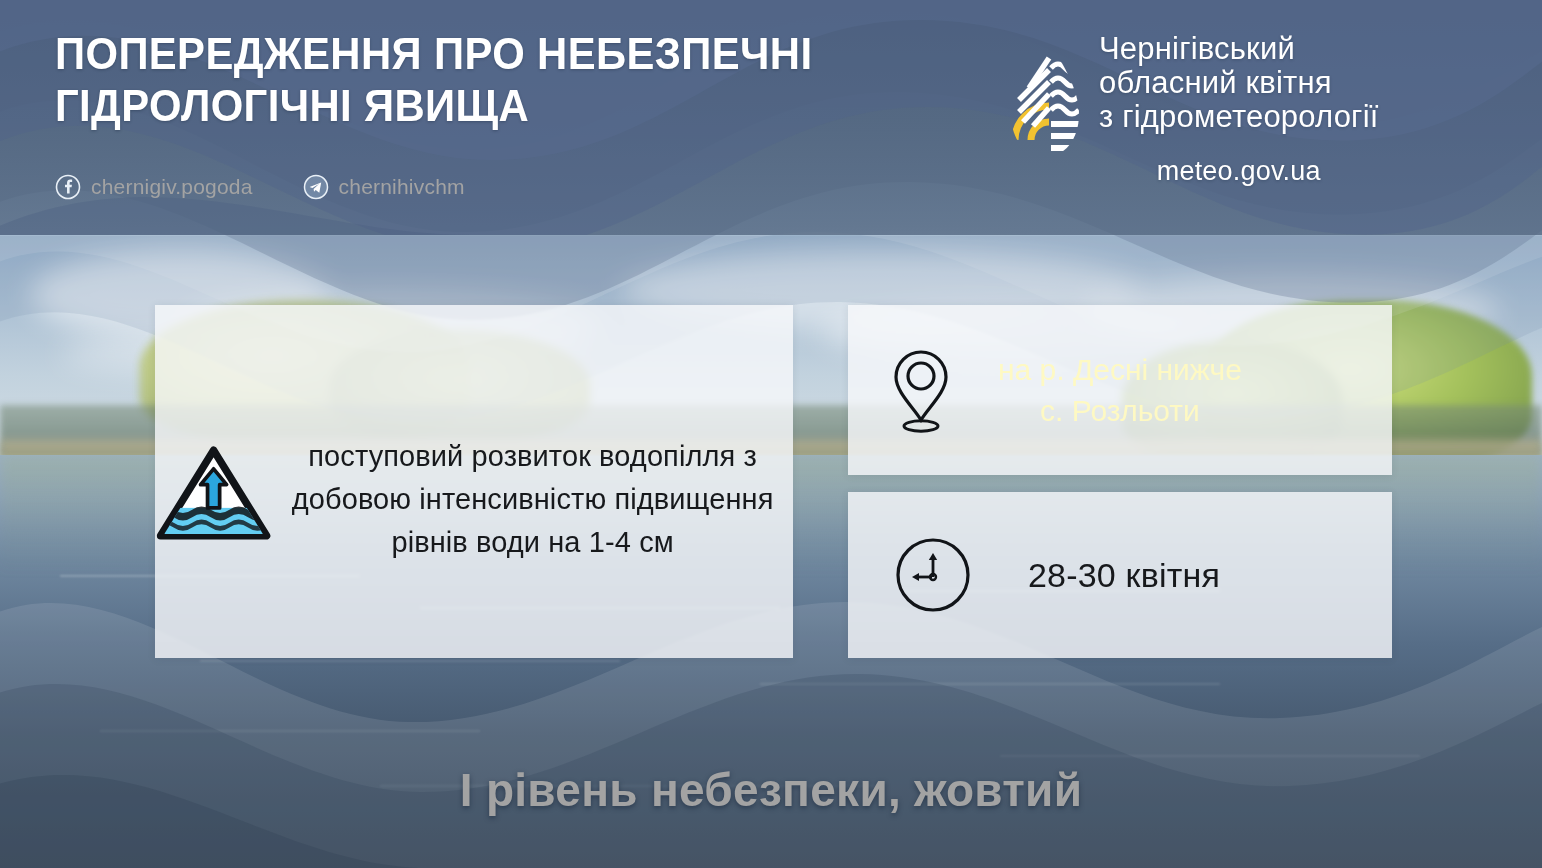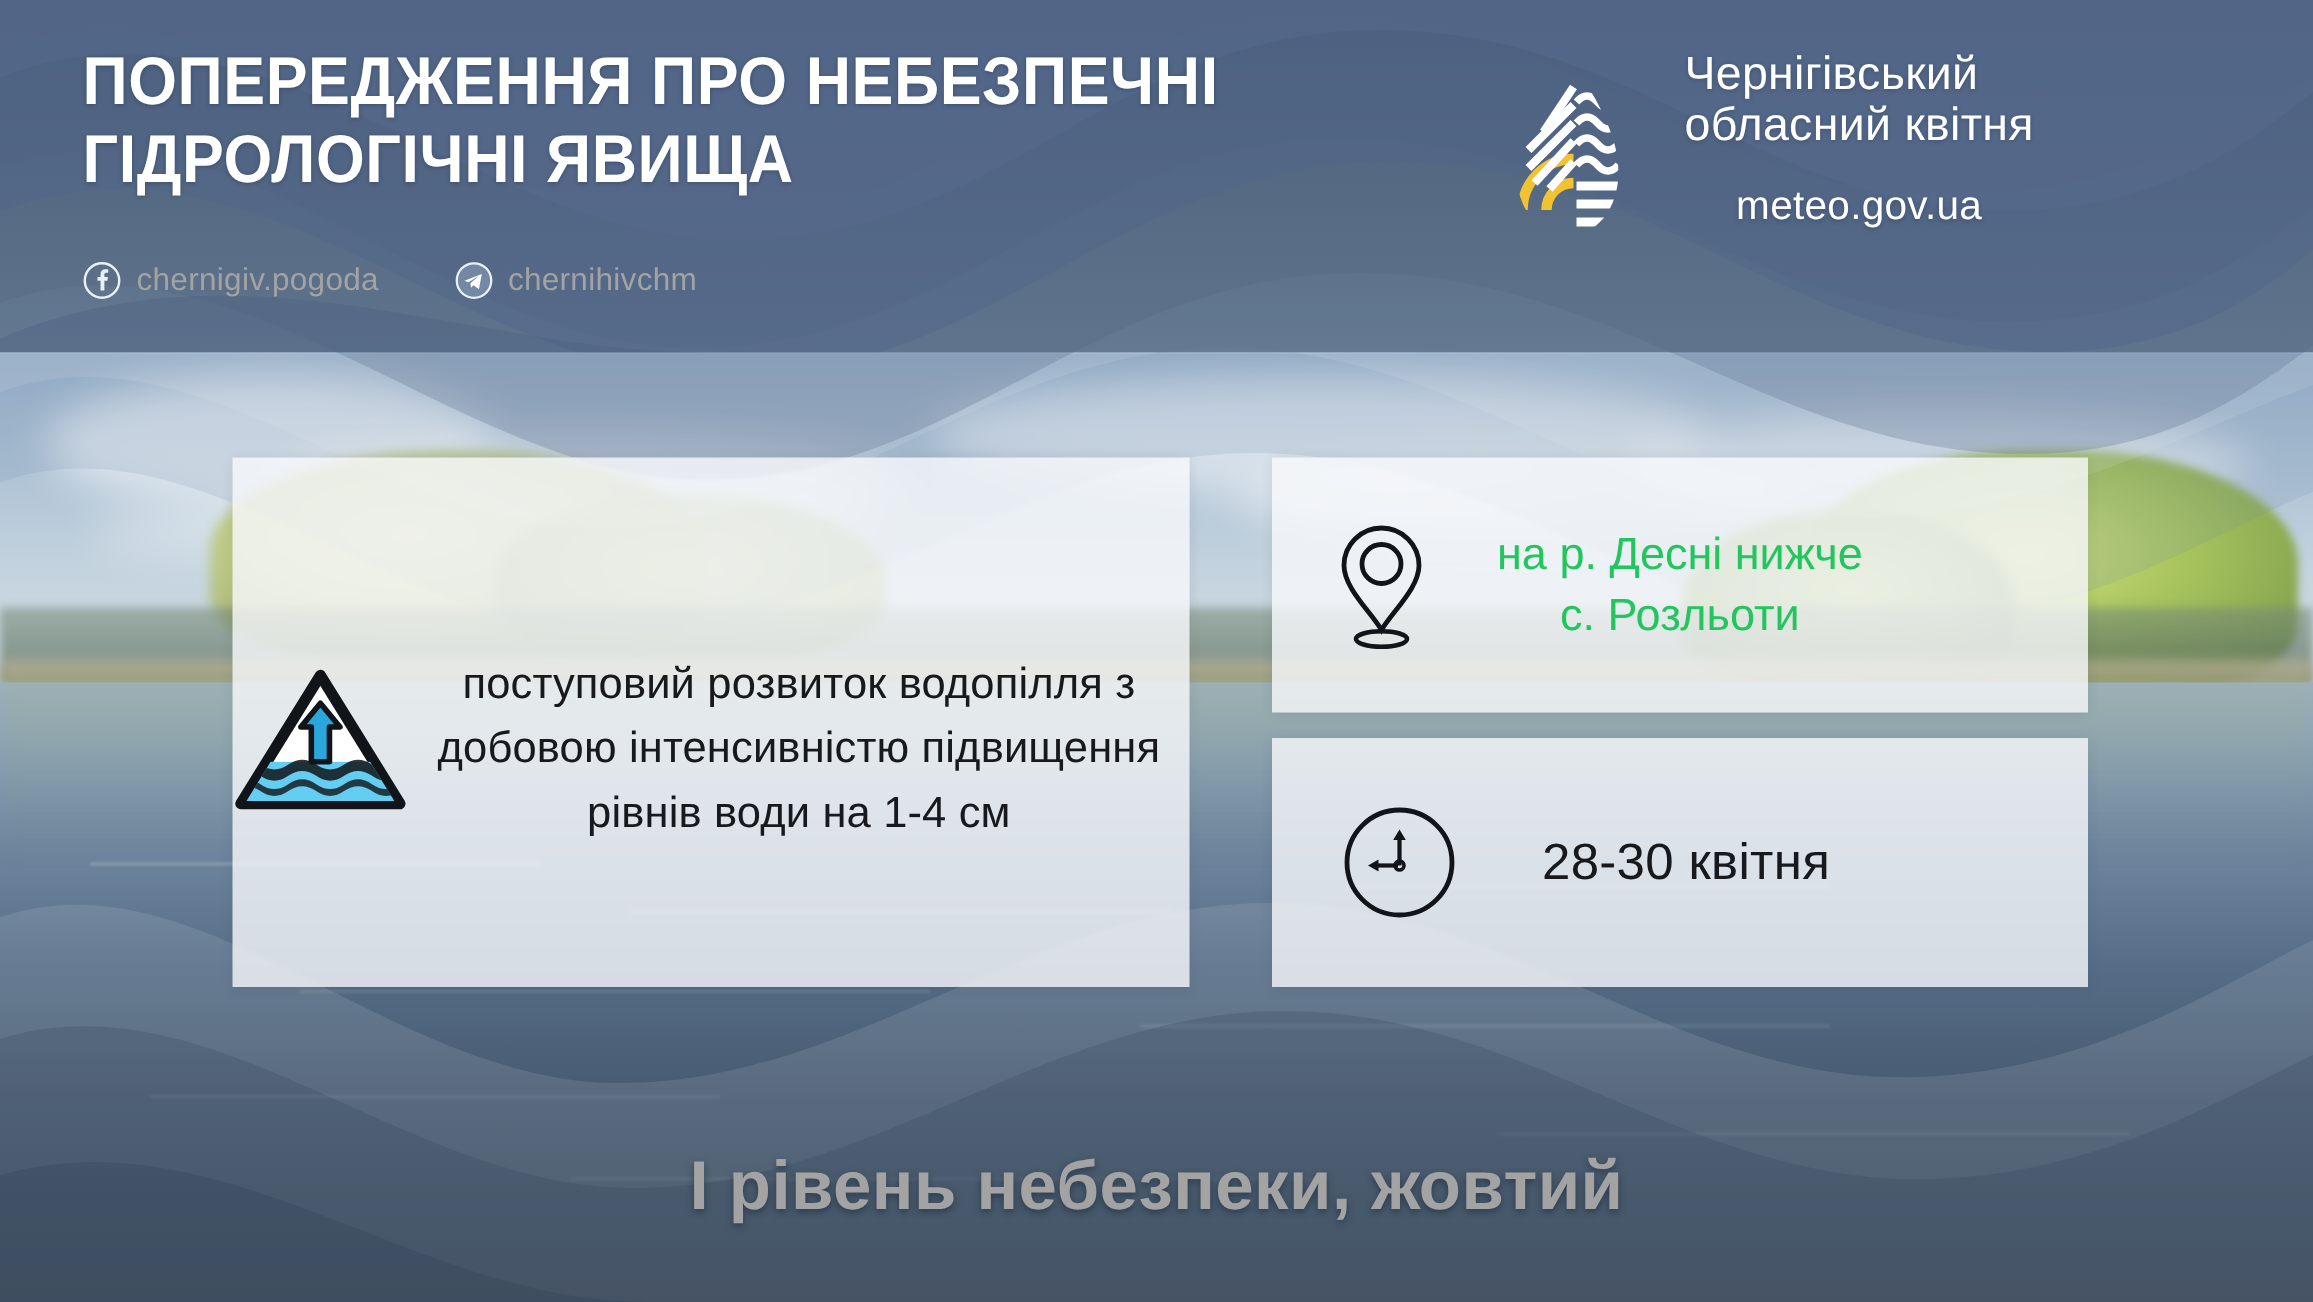--- a/index.html
+++ b/index.html
@@ -60,40 +60,40 @@
   }
   .title-l2{display:block;}
 
   .social{position:absolute;left:55px;top:174px;display:flex;align-items:center;gap:14px;}
   .soc-item{display:flex;align-items:center;gap:10px;}
   .soc-label{color:#a3a3a3;font-size:21px;letter-spacing:.2px;}
   .soc-ic{width:26px;height:26px;flex:0 0 26px;}
   .gap-soc{width:22px;}
 
   
-  .logo-wrap{position:absolute;left:1005px;top:32px;display:flex;align-items:flex-start;gap:38px;}
+  .logo-wrap{position:absolute;left:1005px;top:32px;display:flex;align-items:flex-start;gap:14px;}
   .logo-mark{width:80px;height:125px;flex:0 0 80px;margin-top:4px;}
   .logo-text{color:#fff;font-size:31px;line-height:34px;font-weight:400;letter-spacing:.2px;
              text-shadow:0 1px 3px rgba(20,35,55,.3);}
   .logo-site{display:block;font-size:27px;margin-top:20px;text-align:center;letter-spacing:.2px;}
 
   
   .card{position:absolute;background:rgba(247,249,251,.80);backdrop-filter:blur(1px);
         box-shadow:0 1px 8px rgba(30,45,65,.10);}
   .card-left{left:155px;top:305px;width:638px;height:353px;
              display:flex;flex-direction:row;align-items:center;justify-content:flex-start;padding-top:22px;}
   .tri-ic{width:126px;height:104px;}
   .left-text{margin-top:14px;width:560px;text-align:center;color:#17191c;
              font-size:29px;line-height:43px;font-weight:500;letter-spacing:.1px;}
 
   .card-loc{left:848px;top:305px;width:544px;height:170px;display:flex;align-items:center;padding-left:42px;gap:46px;}
   .card-date{left:848px;top:492px;width:544px;height:166px;display:flex;align-items:center;padding-left:46px;gap:56px;}
   .pin-ic{width:62px;height:88px;flex:0 0 62px;}
   .clock-ic{width:78px;height:78px;flex:0 0 78px;}
-  .loc-text{color:#22c55e;font-size:30px;line-height:41px;text-align:center;font-weight:400;}
+  .loc-text{color:#fef9c3;font-size:30px;line-height:41px;text-align:center;font-weight:400;}
   .date-text{color:#17191c;font-size:34px;line-height:40px;font-weight:500;letter-spacing:.2px;}
 
   
   .footer{position:absolute;left:0;top:752px;width:1542px;height:76px;
           display:flex;align-items:center;justify-content:center;}
   .footer-text{color:#a3a3a3;font-size:46px;font-weight:700;letter-spacing:.3px;
                text-shadow:0 2px 5px rgba(15,30,50,.5);}
 </style>
 </head>
 <body>
@@ -206,20 +206,21 @@
               <line x1="46" y1="100" x2="76" y2="100"></line>
               <line x1="46" y1="112" x2="72" y2="112"></line>
             </g>
 
             <rect x="38" y="14" width="4" height="108" fill="#4a5d76" opacity="0"></rect>
           </g>
         </svg>
         <div class="logo-text">
           <span>Чернігівський</span><br>
           <span>обласний квітня</span><br>
+          <span>з гідрометеорології</span>
           <span class="logo-site">meteo.gov.ua</span>
         </div>
       </div>
     </div>
   </div>
 
   <div class="card card-left">
     <svg class="tri-ic" viewBox="0 0 126 104">
       <path d="M63 6 L120 98 L6 98 Z" fill="#ffffff" stroke="#111418" stroke-width="8" stroke-linejoin="round"></path>
       <clipPath id="triclip">

